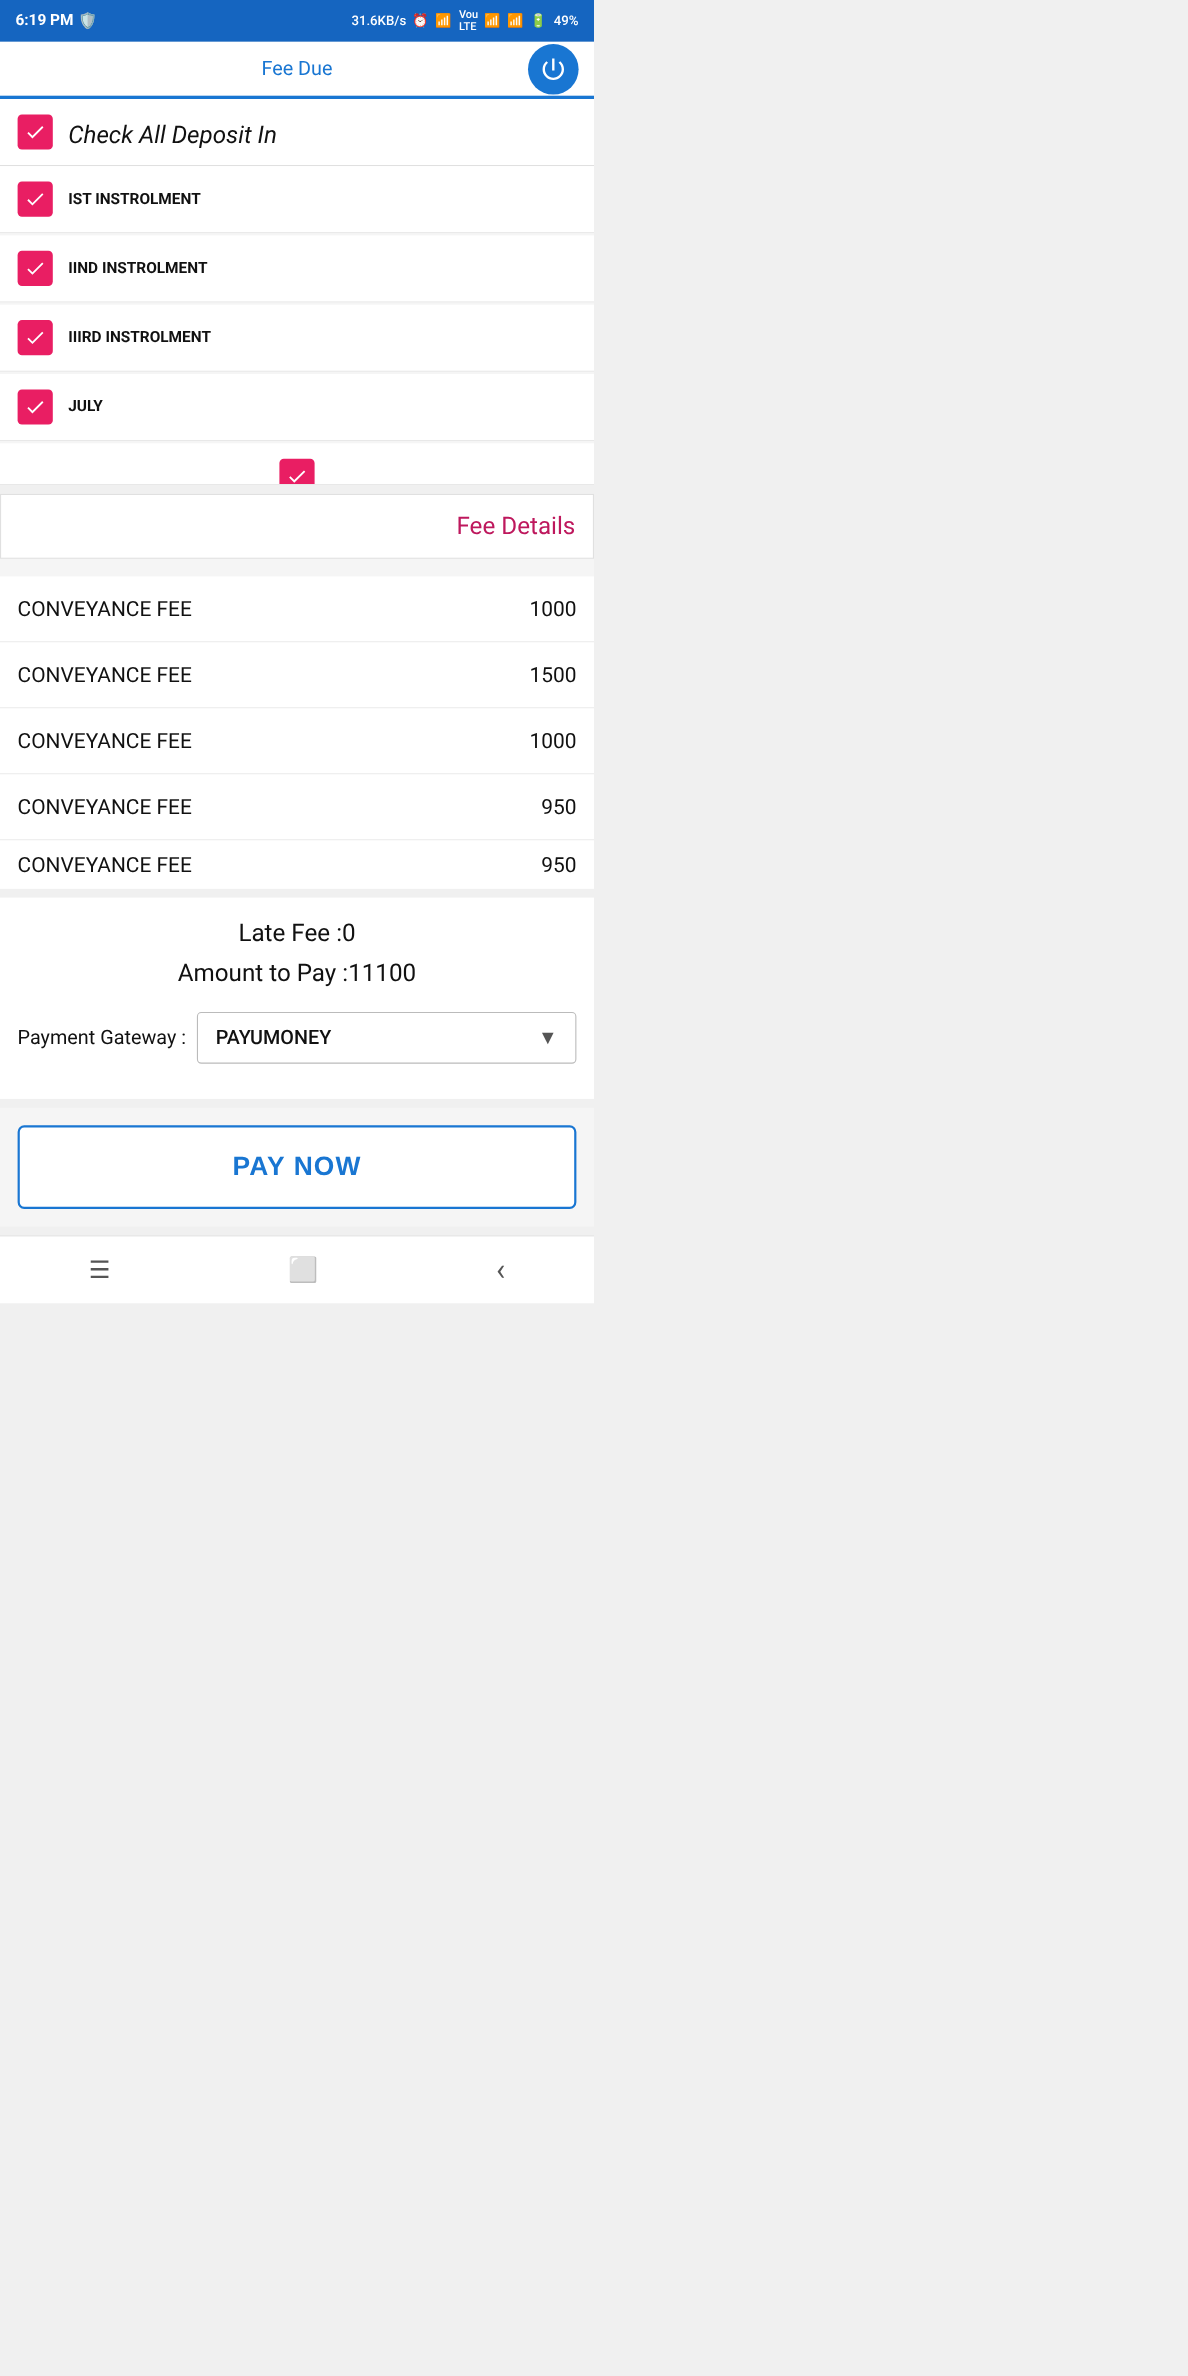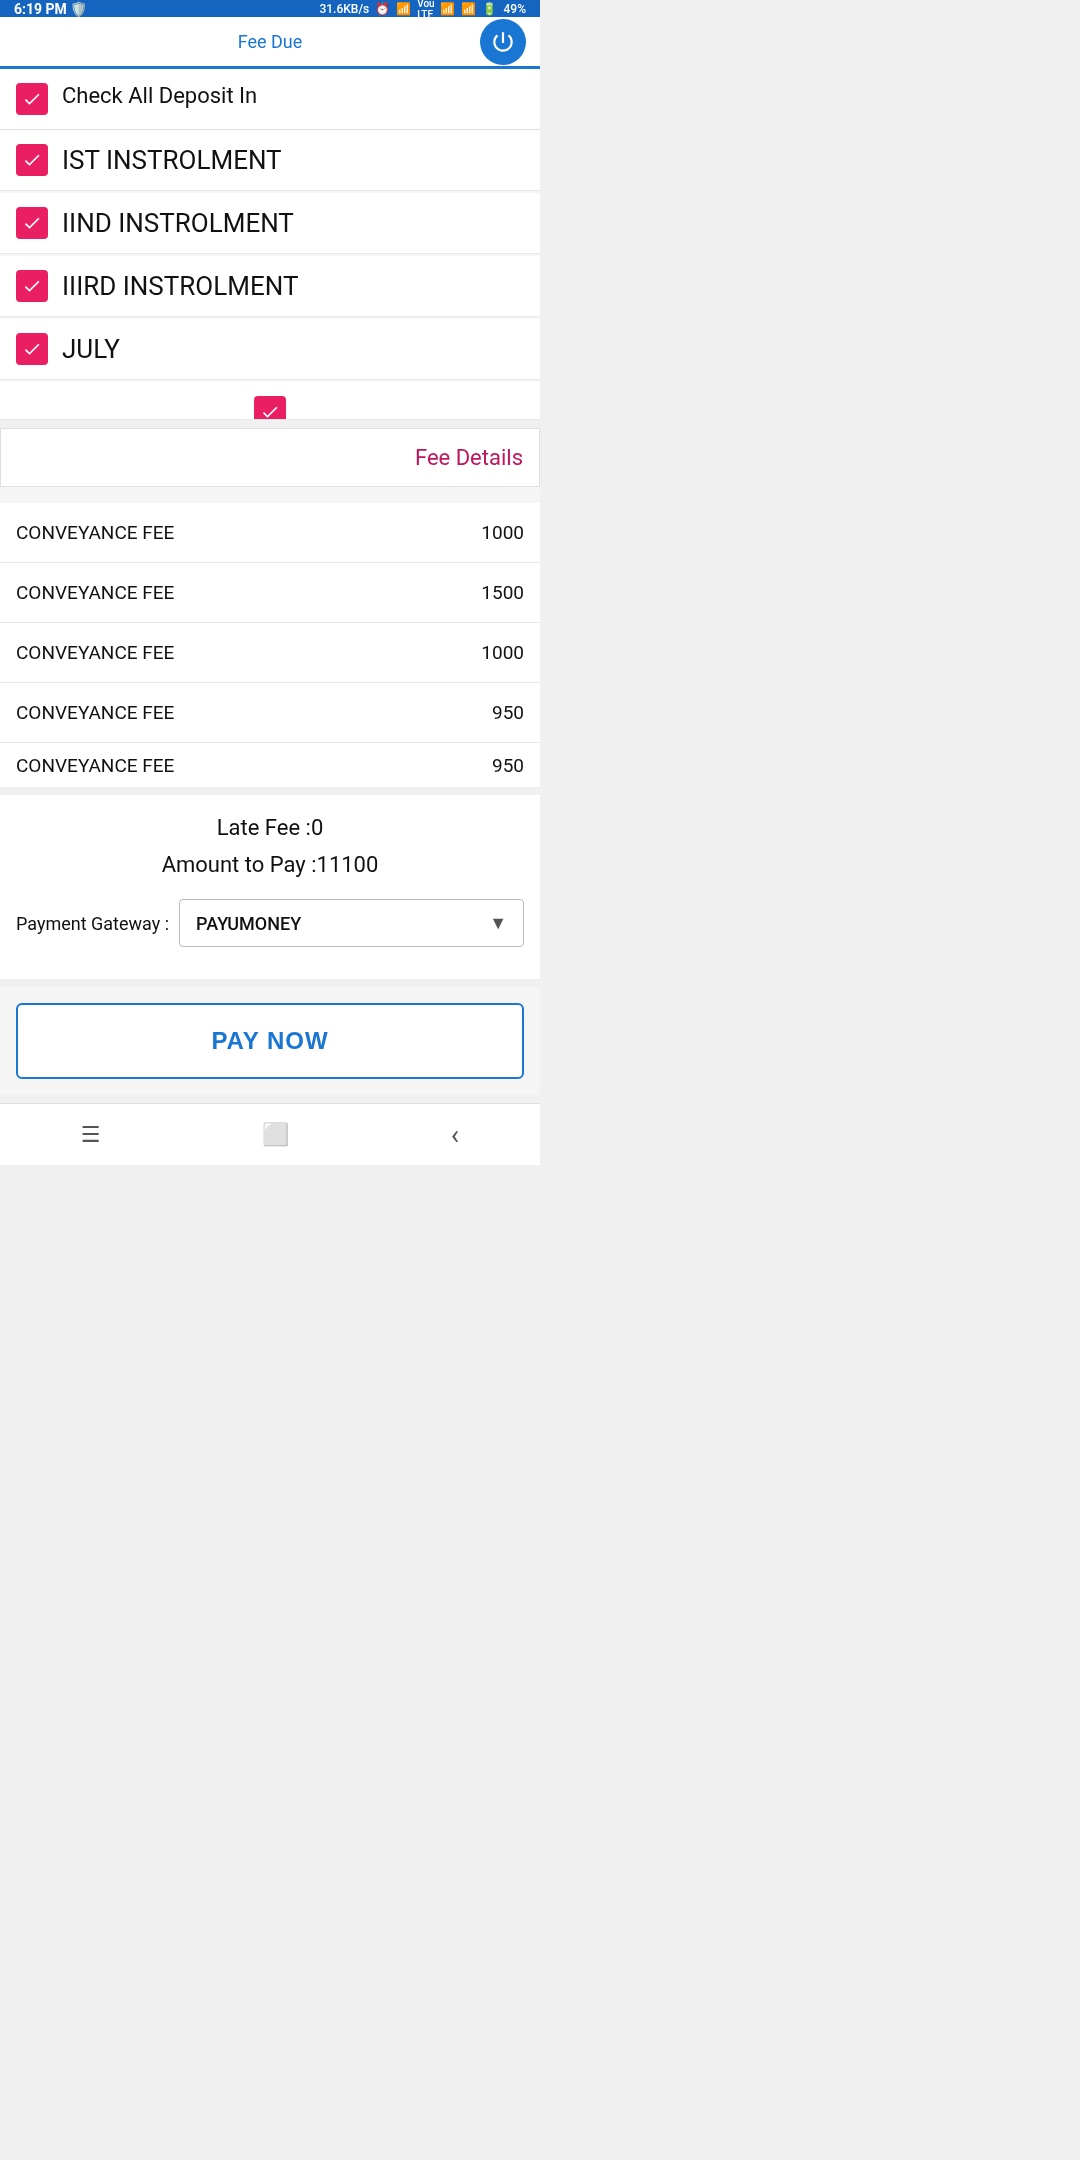--- a/index.html
+++ b/index.html
@@ -15,21 +15,21 @@
     
     .status-bar {
       background: #1565c0;
       color: white;
       font-size: 13px;
       font-weight: 500;
       padding: 6px 14px;
       display: flex;
       justify-content: space-between;
       align-items: center;
-      height: 17px;
+      height: 38px;
     }
     .status-bar-left { font-size: 14px; font-weight: bold; display: flex; align-items: center; gap: 4px; }
     .status-bar-right { display: flex; align-items: center; gap: 6px; font-size: 12px; }
 
     
     .header {
       background: white;
       border-bottom: 3px solid #1976d2;
       display: flex;
       align-items: center;
@@ -54,23 +54,24 @@
       justify-content: center;
       cursor: pointer;
     }
     .power-btn svg { width: 26px; height: 26px; fill: white; }
 
     
     .check-all-row {
       background: white;
       padding: 14px 16px;
       display: flex;
-      align-items: flex-start;
+      align-items: flex-end;
       gap: 14px;
       border-bottom: 1px solid #e0e0e0;
+      font-style: italic;
     }
     .check-all-label {
       font-size: 22px;
       font-weight: 400;
       color: #111;
     }
 
     
     .checkbox-custom {
       width: 32px;
@@ -92,23 +93,23 @@
     .installment-row {
       background: white;
       margin-bottom: 2px;
       padding: 14px 16px;
       display: flex;
       align-items: center;
       gap: 14px;
       border-bottom: 1px solid #e8e8e8;
     }
     .installment-label {
-      font-size: 26px;
-      color: #111;
-      font-weight: 400;
+      font-size: 14px;
+      color: #111;
+      font-weight: 700;
       text-align: right;
     }
 
     
     .installment-row-partial {
       background: white;
       padding: 14px 16px;
       display: flex;
       align-items: center;
       gap: 14px;

